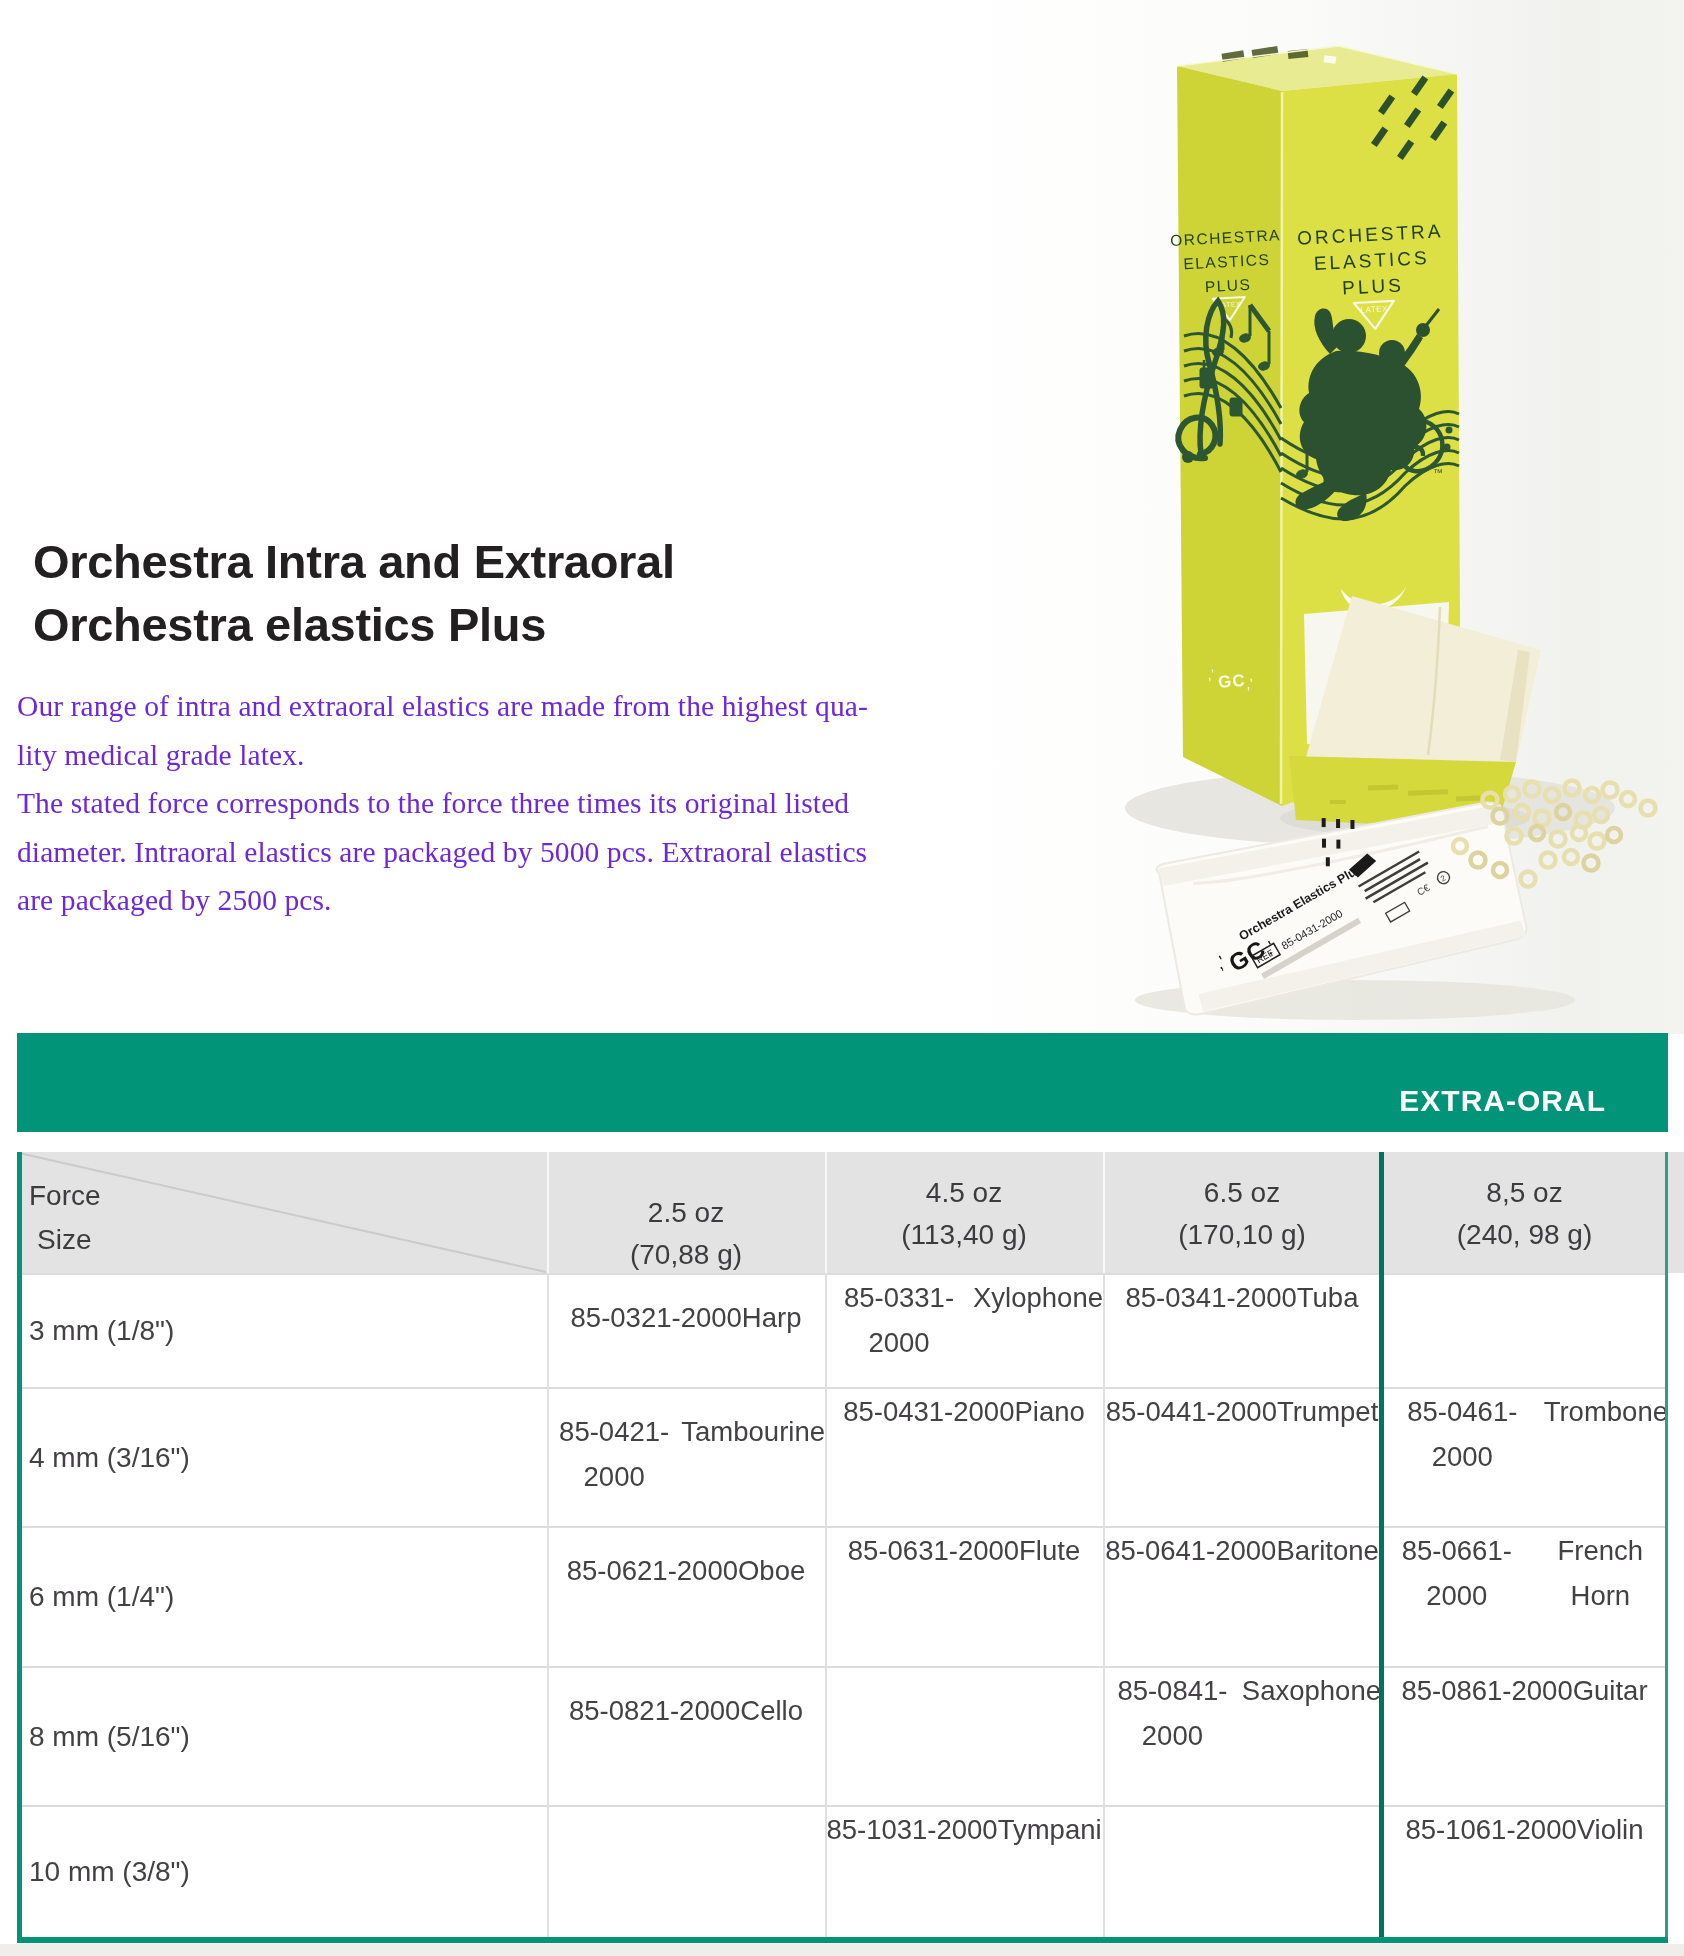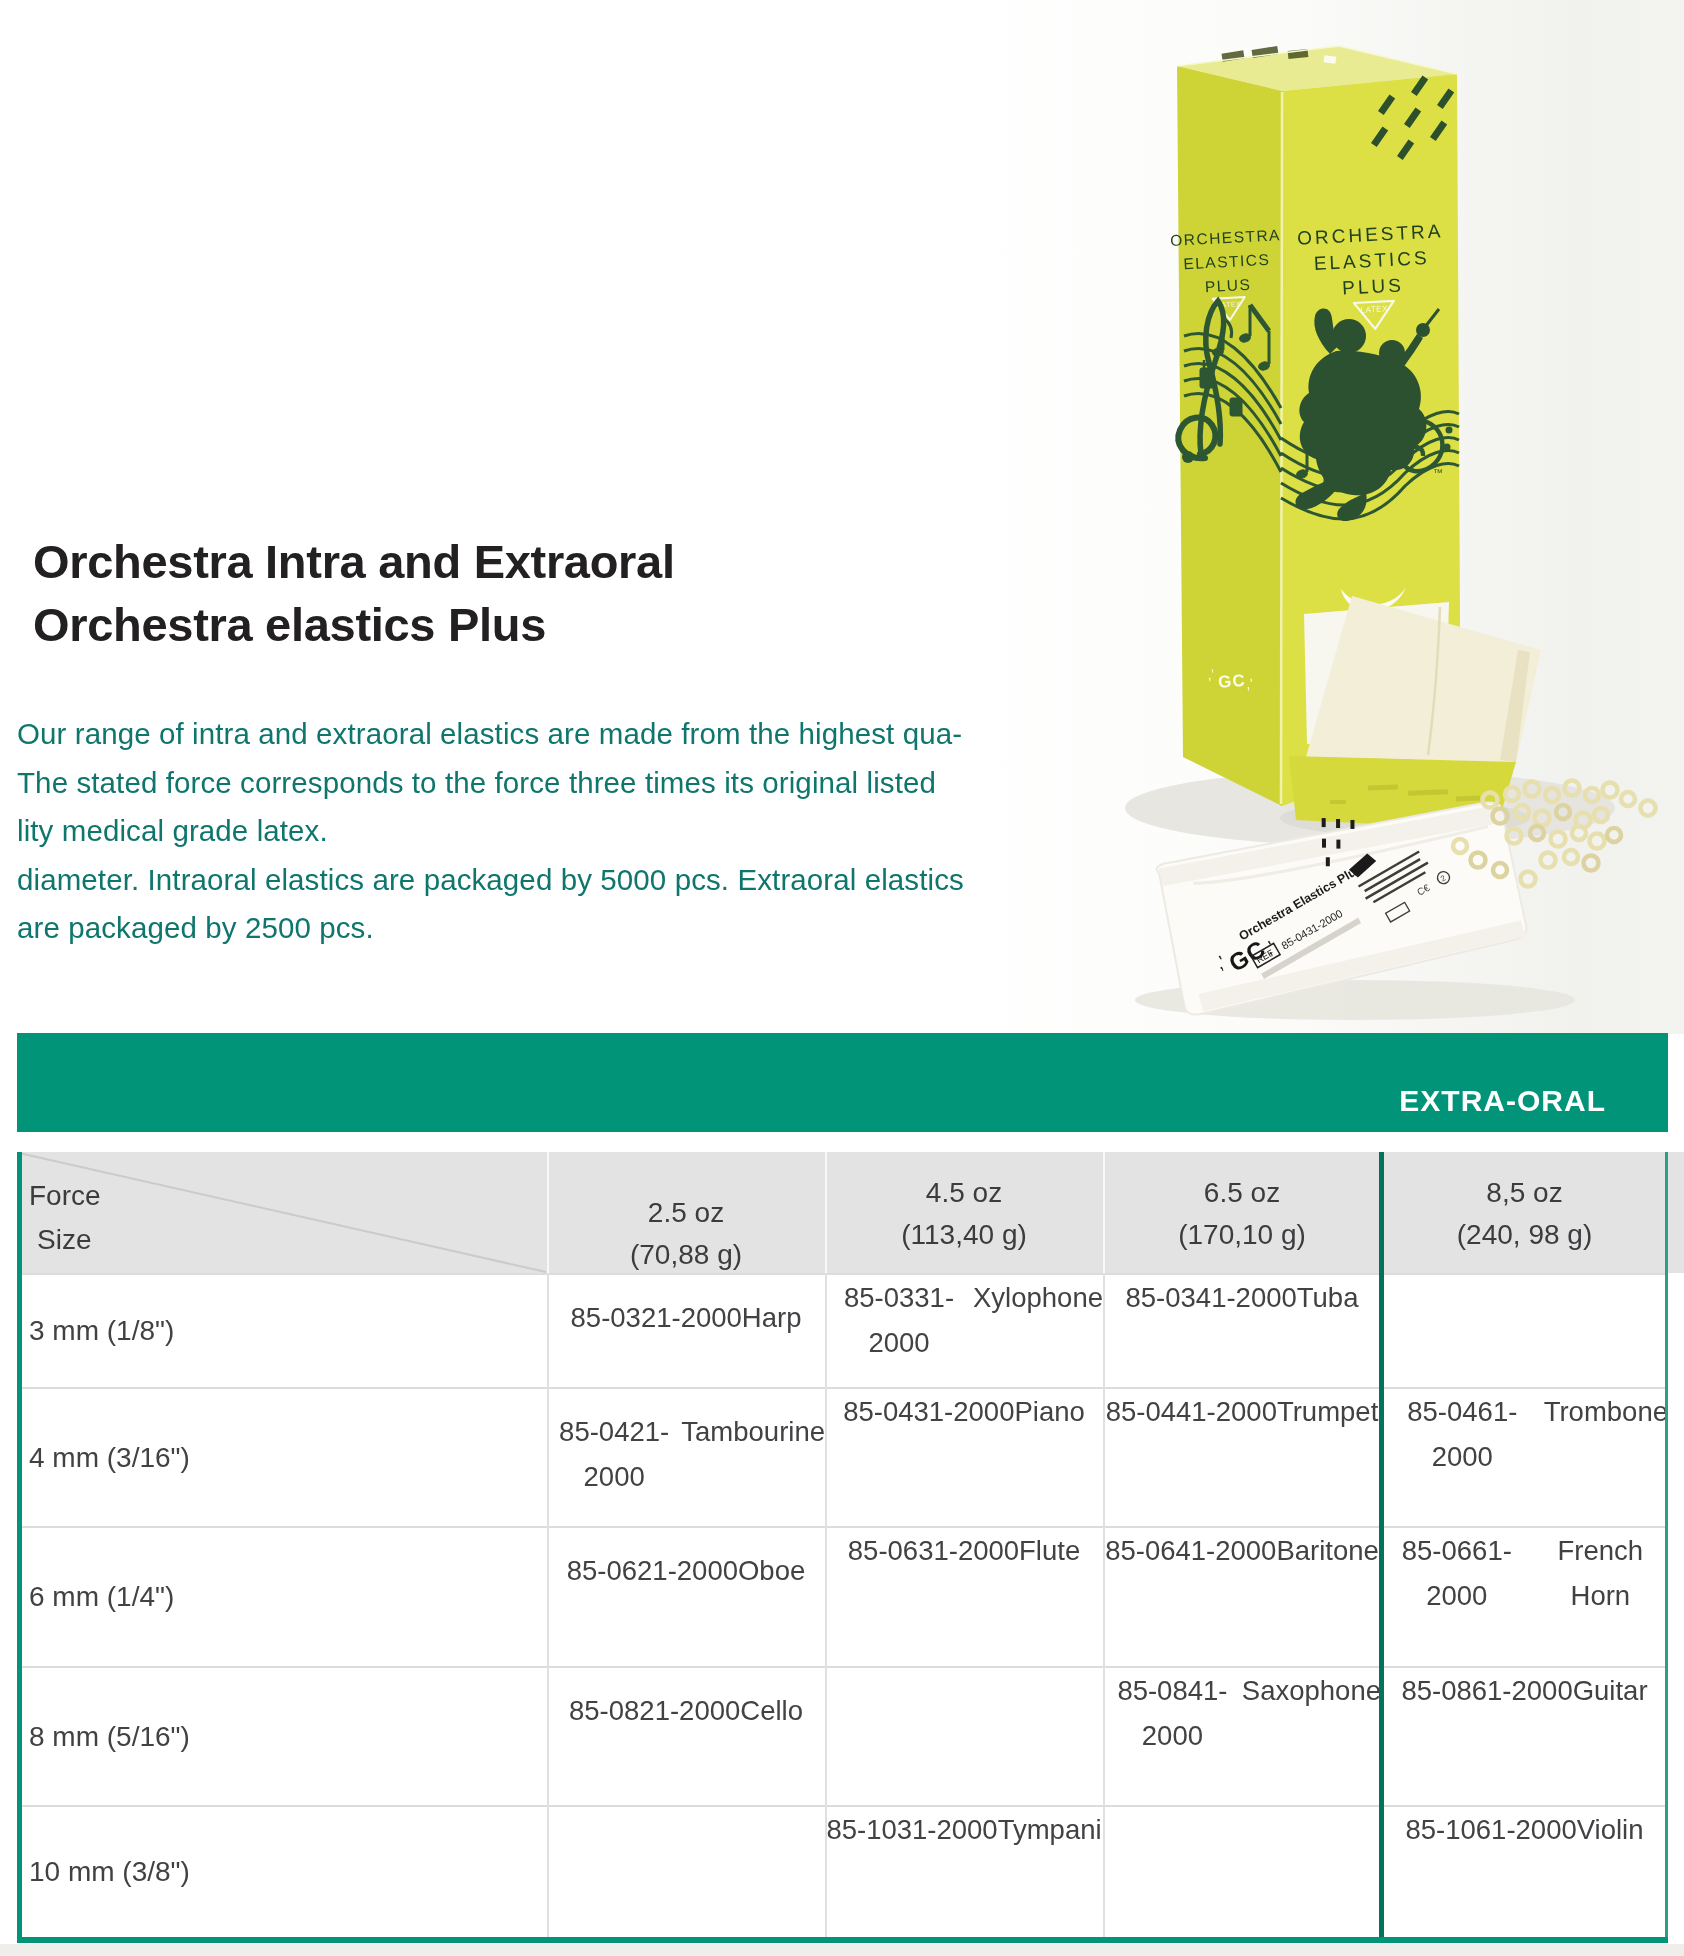--- a/index.html
+++ b/index.html
@@ -2,22 +2,22 @@
 <html><head>
 <meta charset="utf-8">
 <style>
   html,body{margin:0;padding:0;}
   body{width:1684px;height:1956px;position:relative;background:#ffffff;
        font-family:"Liberation Sans",sans-serif;color:#3d3b3e;overflow:hidden;}
   .abs{position:absolute;}
   
   .title{left:17px;top:514px;font-size:47px;line-height:63px;font-weight:700;
          color:#232021;letter-spacing:-0.3px;}
-  .para{left:17px;top:710px;font-size:29.5px;line-height:48.5px;color:#0f766e;
-        font-weight:400;letter-spacing:0.1px;}
+  .para{left:17px;top:682px;font-size:29.5px;line-height:48.5px;color:#6d28d9;
+        font-weight:400;letter-spacing:0.1px;font-family:Liberation Serif, serif;}
   
   .photo{left:900px;top:0px;width:784px;height:1040px;}
   .photo text{font-family:"Liberation Sans",sans-serif;}
   
   .banner{left:17px;top:1033px;width:1651px;height:99px;background:#019478;}
   .banner-label{position:absolute;right:62px;top:51px;color:#ffffff;font-weight:700;
                 font-size:30px;letter-spacing:1px;}
   .thead{left:17px;top:1152px;width:1651px;height:121px;background:#e3e3e3;padding-left:16px;}
   .corner-force{position:absolute;left:12px;top:28px;font-size:28px;}
   .corner-size{position:absolute;left:20px;top:72px;font-size:28px;}
@@ -285,22 +285,22 @@
   </g>
 </svg>
 
 <h1 class="abs title" style="margin:16px;">
   <div>Orchestra Intra and Extraoral</div>
   <div>Orchestra elastics Plus</div>
 </h1>
 
 <div class="abs para">
   <div>Our range of intra and extraoral elastics are made from the highest qua-</div>
+  <div>lity medical grade latex.</div>
   <div>The stated force corresponds to the force three times its original listed</div>
-  <div>lity medical grade latex.</div>
   <div>diameter. Intraoral elastics are packaged by 5000 pcs. Extraoral elastics</div>
   <div>are packaged by 2500 pcs.</div>
 </div>
 
 <div class="abs banner">
   <span class="banner-label">EXTRA-ORAL</span>
 </div>
 
 <div class="abs thead">
   <svg width="530" height="121" style="position:absolute;left:0;top:0;">

